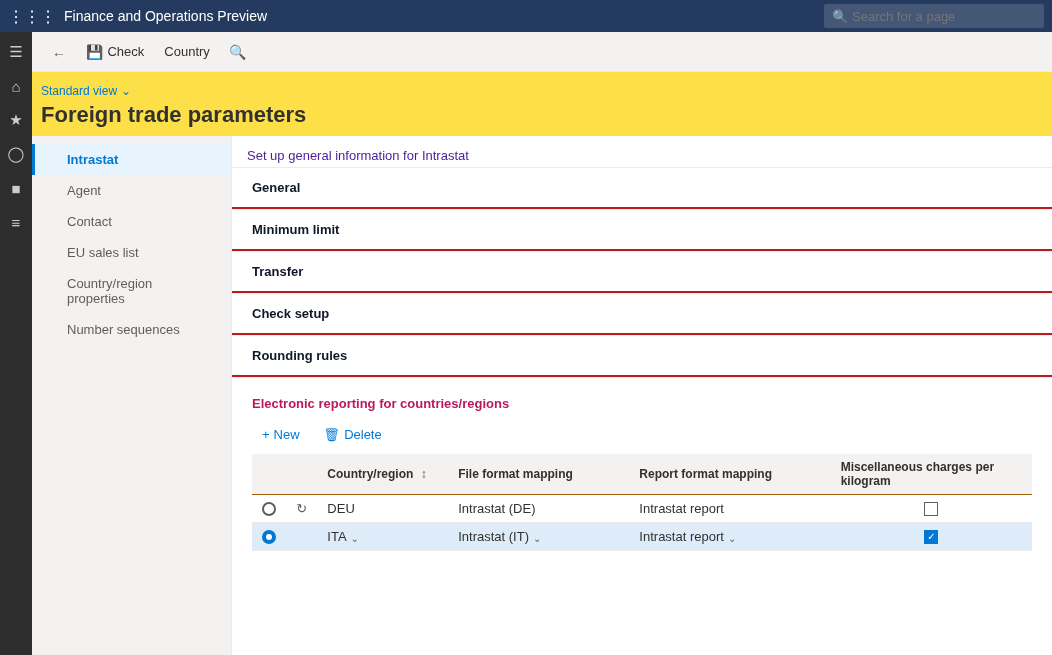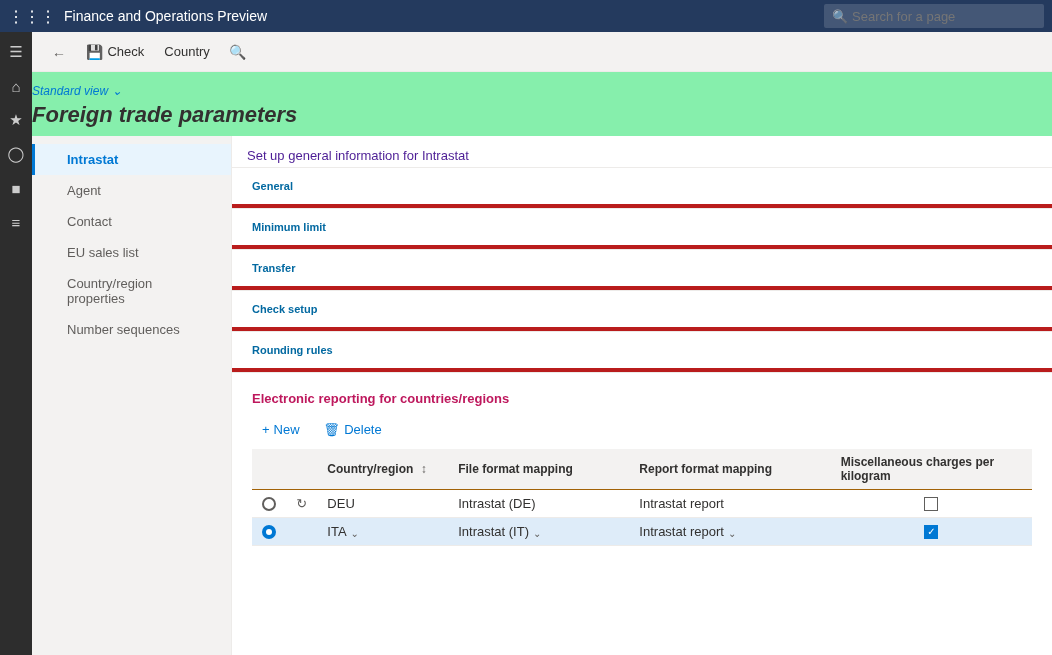--- a/index.html
+++ b/index.html
@@ -107,23 +107,22 @@
       border: none;
       cursor: pointer;
       font-size: 13px;
       color: #323130;
       border-radius: 2px;
     }
     .toolbar-icon { font-size: 14px; color: #605e5c; }
 
     
     .page-header {
-      padding: 12px 16px 8px 0;
-      background: #86efac;
-      font-style: italic;
+      padding: 12px 16px 8px 9px;
+      background: #fde047;
     }
     .standard-view {
       display: flex;
       align-items: center;
       gap: 4px;
       font-size: 12px;
       color: #0078d4;
       cursor: pointer;
       margin-bottom: 4px;
     }
@@ -165,23 +164,23 @@
     
     .form-content {
       flex: 1;
       overflow-y: auto;
       padding: 0;
     }
 
     .section-header {
       padding: 12px 20px;
       font-weight: 600;
-      font-size: 11px;
-      color: #0369a1;
-      border-bottom: 4px solid #b91c1c;
+      font-size: 13px;
+      color: #0f172a;
+      border-bottom: 2px solid #b91c1c;
       cursor: pointer;
     }
 
     
     .table-section {
       padding: 0 20px;
       margin-top: 8px;
     }
     .table-section-title {
       font-weight: 600;

